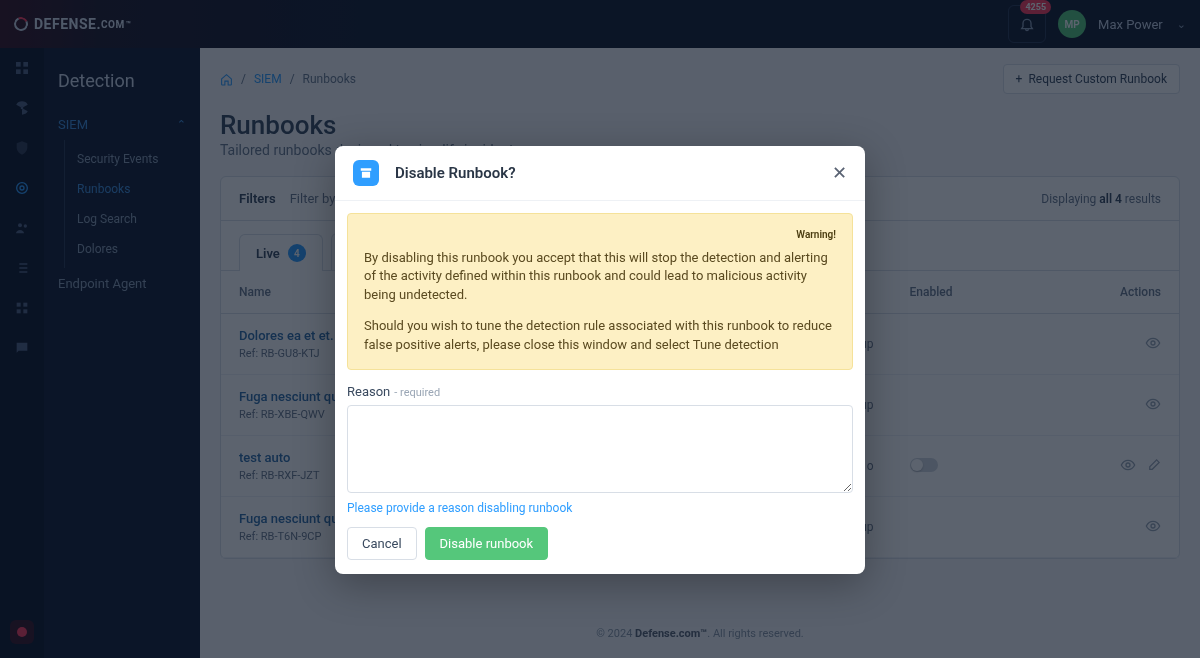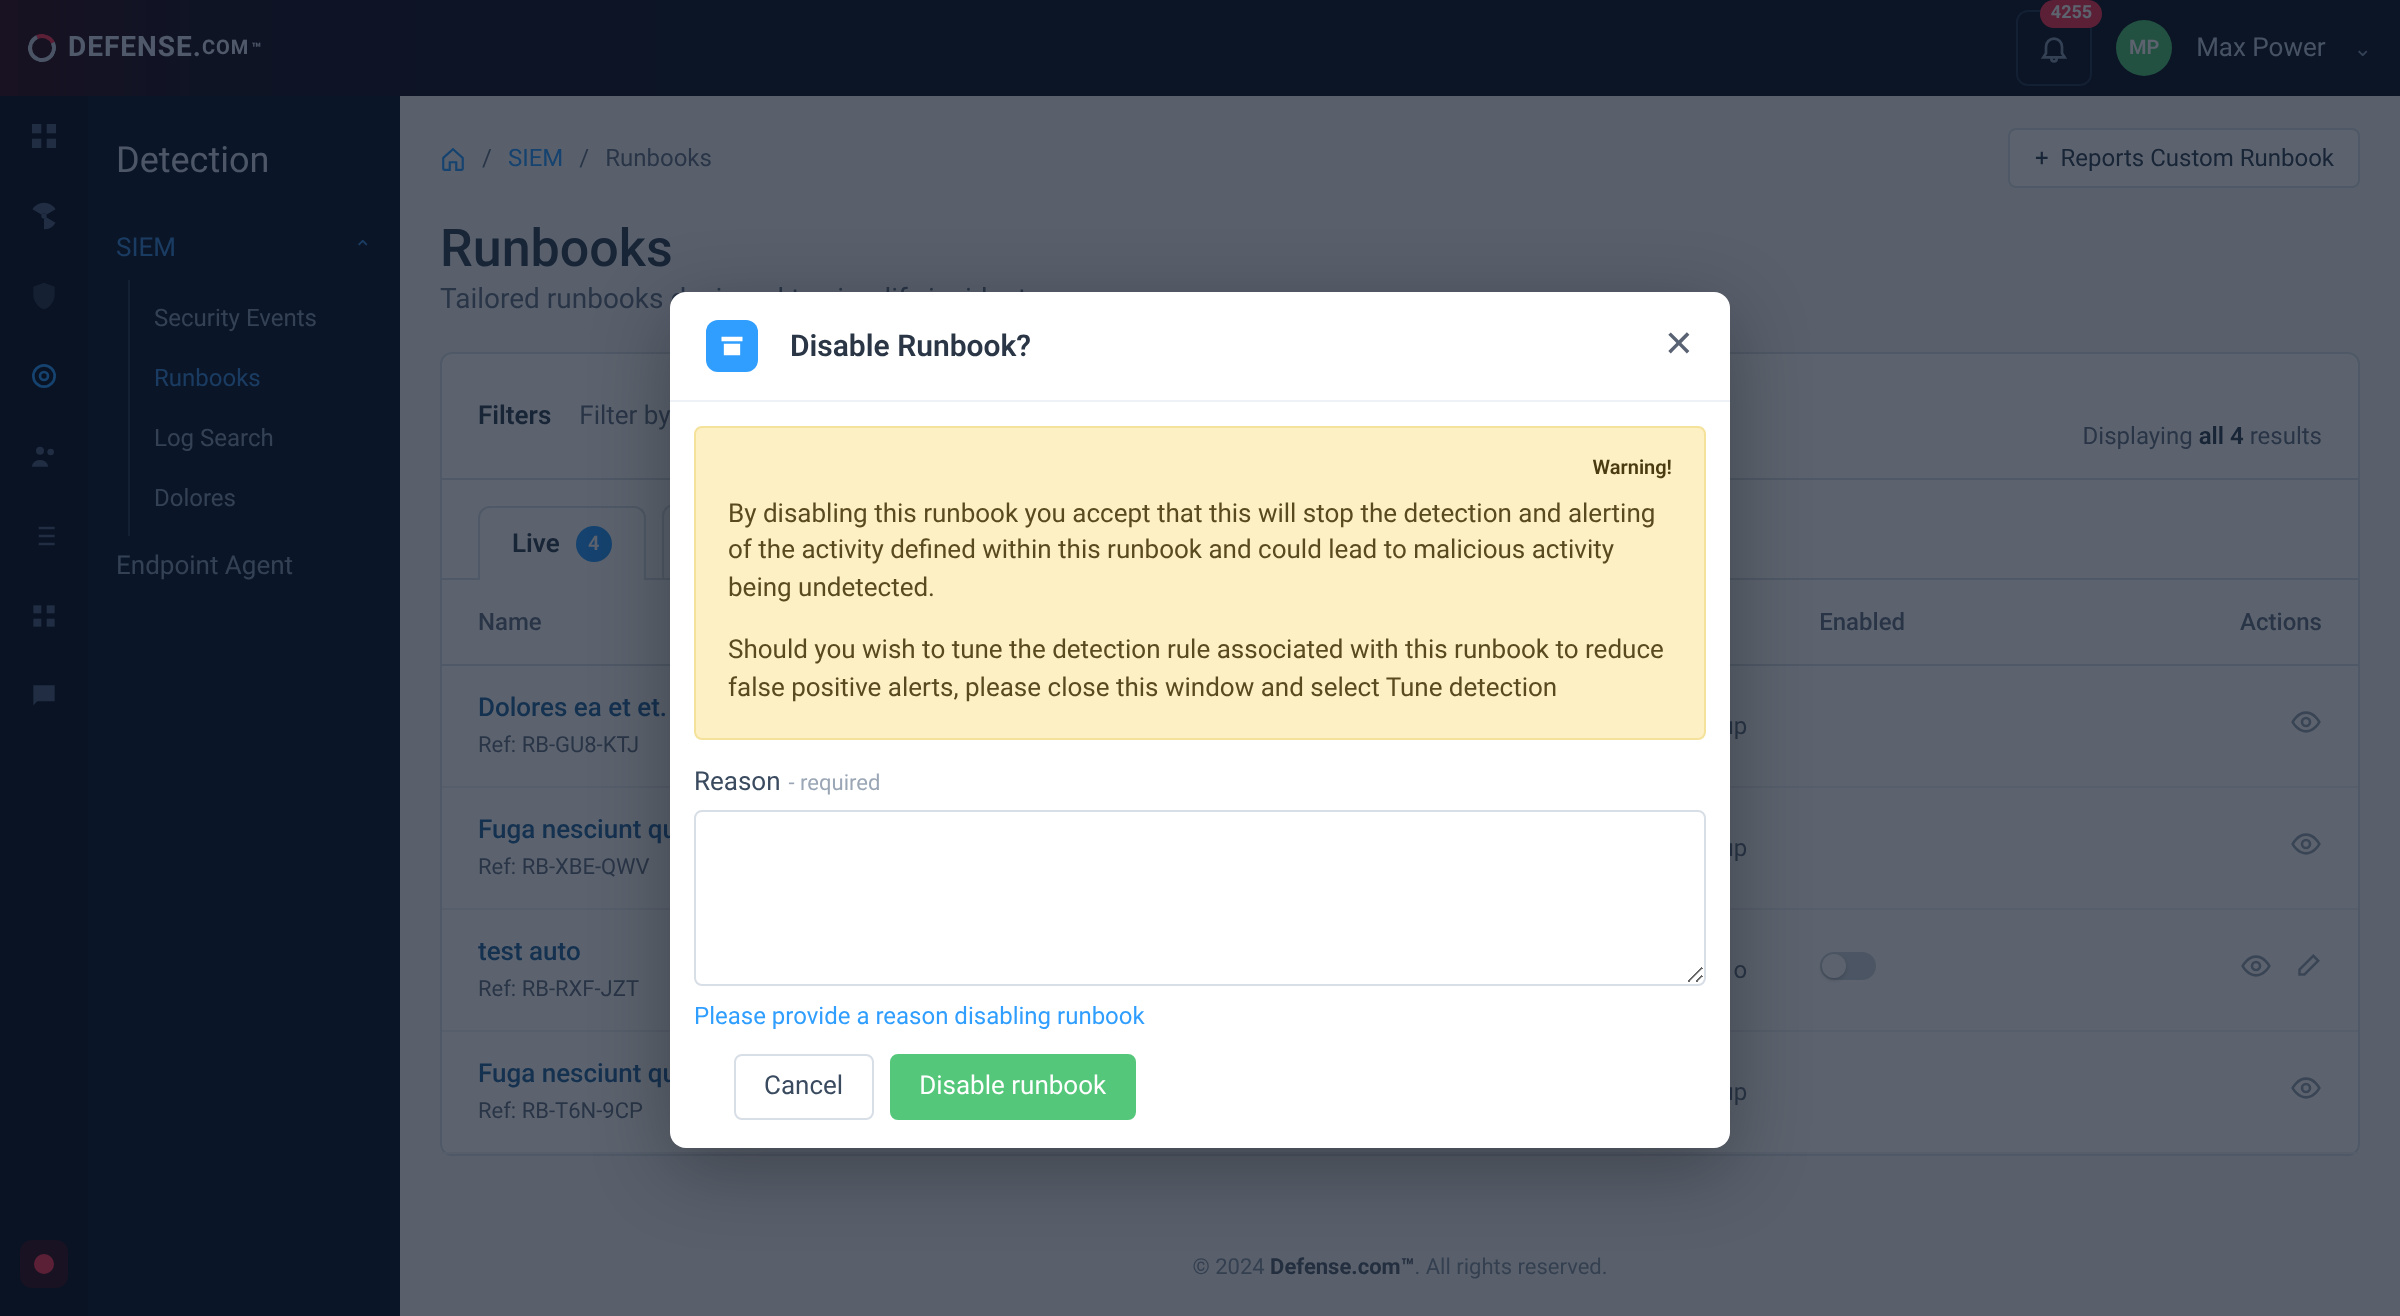--- a/index.html
+++ b/index.html
@@ -59,21 +59,21 @@
   .breadcrumb a{color:var(--blue);text-decoration:none;}
   .breadcrumb .home-icon{width:13px;height:13px;}
   .request-btn{margin-left:auto;border:1px solid var(--border);background:#fff;font-size:12px;color:var(--text-dark);padding:7px 12px;border-radius:4px;display:flex;align-items:center;gap:6px;cursor:pointer;}
   .page-title{font-size:26px;color:#3a4a5f;padding:6px 20px 2px;font-weight:500;}
   .page-sub{font-size:14px;color:var(--text-muted);padding:0 20px 18px;}
 
   .card{margin:0 20px 20px;background:#fff;border:1px solid var(--border);border-radius:6px;}
   .filters-row{display:flex;align-items:center;padding:14px 18px;border-bottom:1px solid var(--border);font-size:13px;}
   .filters-label{font-weight:600;color:var(--text-dark);margin-right:14px;}
   .filter-chip{color:var(--text-muted);display:flex;align-items:center;gap:4px;}
-  .results-count{margin-left:auto;color:var(--text-muted);font-size:12px;margin-top:20px;}
+  .results-count{margin-left:auto;color:var(--text-muted);font-size:12px;}
   .results-count b{color:var(--text-dark);font-weight:600;}
 
   .tabs-row{display:flex;padding:12px 18px 0;gap:8px;}
   .tab{border:1px solid var(--border);border-bottom:none;border-radius:6px 6px 0 0;padding:9px 16px;font-size:13px;color:var(--text-muted);background:#fafbfc;cursor:pointer;display:flex;align-items:center;gap:8px;}
   .tab.active{background:#fff;color:var(--text-dark);font-weight:600;position:relative;top:1px;}
   .tab-badge{background:var(--blue);color:#fff;border-radius:10px;min-width:18px;height:18px;font-size:10px;display:inline-flex;align-items:center;justify-content:center;padding:0 5px;}
 
   table{width:100%;border-collapse:collapse;border-top:1px solid var(--border);}
   th{font-size:12px;color:var(--text-muted);font-weight:500;text-align:left;padding:14px 18px;border-bottom:1px solid var(--border);background:#fff;}
   td{font-size:13px;color:var(--text-dark);padding:14px 18px;border-bottom:1px solid #eef1f5;vertical-align:middle;}
@@ -97,21 +97,21 @@
   .modal-close{margin-left:auto;font-size:18px;color:#5a6373;cursor:pointer;line-height:1;}
   .modal-body{padding:12px 12px 14px;}
   .warning-box{background:var(--warning-bg);border:1px solid var(--warning-border);border-radius:4px;padding:14px 16px;color:#5a4a20;font-size:13px;line-height:1.45;}
   .warning-title{font-weight:600;font-size:10px;color:#4a3c10;margin-bottom:6px;text-align:right;}
   .warning-box p{margin:0 0 12px;}
   .warning-box p:last-child{margin-bottom:0;}
   .field-label{font-size:13px;color:#3a4a5f;margin-top:14px;}
   .field-label .req{color:#9aa6b5;font-size:11px;margin-left:4px;}
   .reason-ta{width:100%;height:88px;border:1px solid var(--border);border-radius:4px;margin-top:6px;resize:both;padding:8px;font-size:13px;}
   .field-error{font-size:12px;color:var(--blue);margin-top:4px;}
-  .modal-actions{display:flex;gap:8px;margin-top:12px;margin-left:20px;}
+  .modal-actions{display:flex;gap:8px;margin-top:12px;}
   .btn{padding:8px 14px;font-size:13px;border-radius:4px;cursor:pointer;}
   .btn-cancel{background:#fff;border:1px solid var(--border);color:#3a4a5f;}
   .btn-primary{background:var(--green);border:1px solid var(--green);color:#fff;}
 </style>
 </head>
 <body>
 
 <div class="topbar">
   <div class="logo">
     <span class="logo-mark"></span>
@@ -211,21 +211,21 @@
       <svg class="home-icon" viewBox="0 0 24 24" fill="none" stroke="#2f9eff" stroke-width="2">
           <path d="M3 11l9-8 9 8v10a1 1 0 01-1 1h-5v-7h-6v7H4a1 1 0 01-1-1V11z"></path>
         </svg>
       <span>/</span>
       <a href="#">SIEM</a>
       <span>/</span>
       <span>Runbooks</span>
     </div>
     <button class="request-btn">
       <span>+</span>
-      <span>Reports Custom Runbook</span>
+      <span>Request Custom Runbook</span>
     </button>
   </div>
   <div class="page-title">Runbooks</div>
   <div class="page-sub">Tailored runbooks designed to simplify incident response</div>
 
   <div class="card">
     <div class="filters-row">
       <span class="filters-label">Filters</span>
       <span class="filter-chip">
         <span>Filter by group</span>

